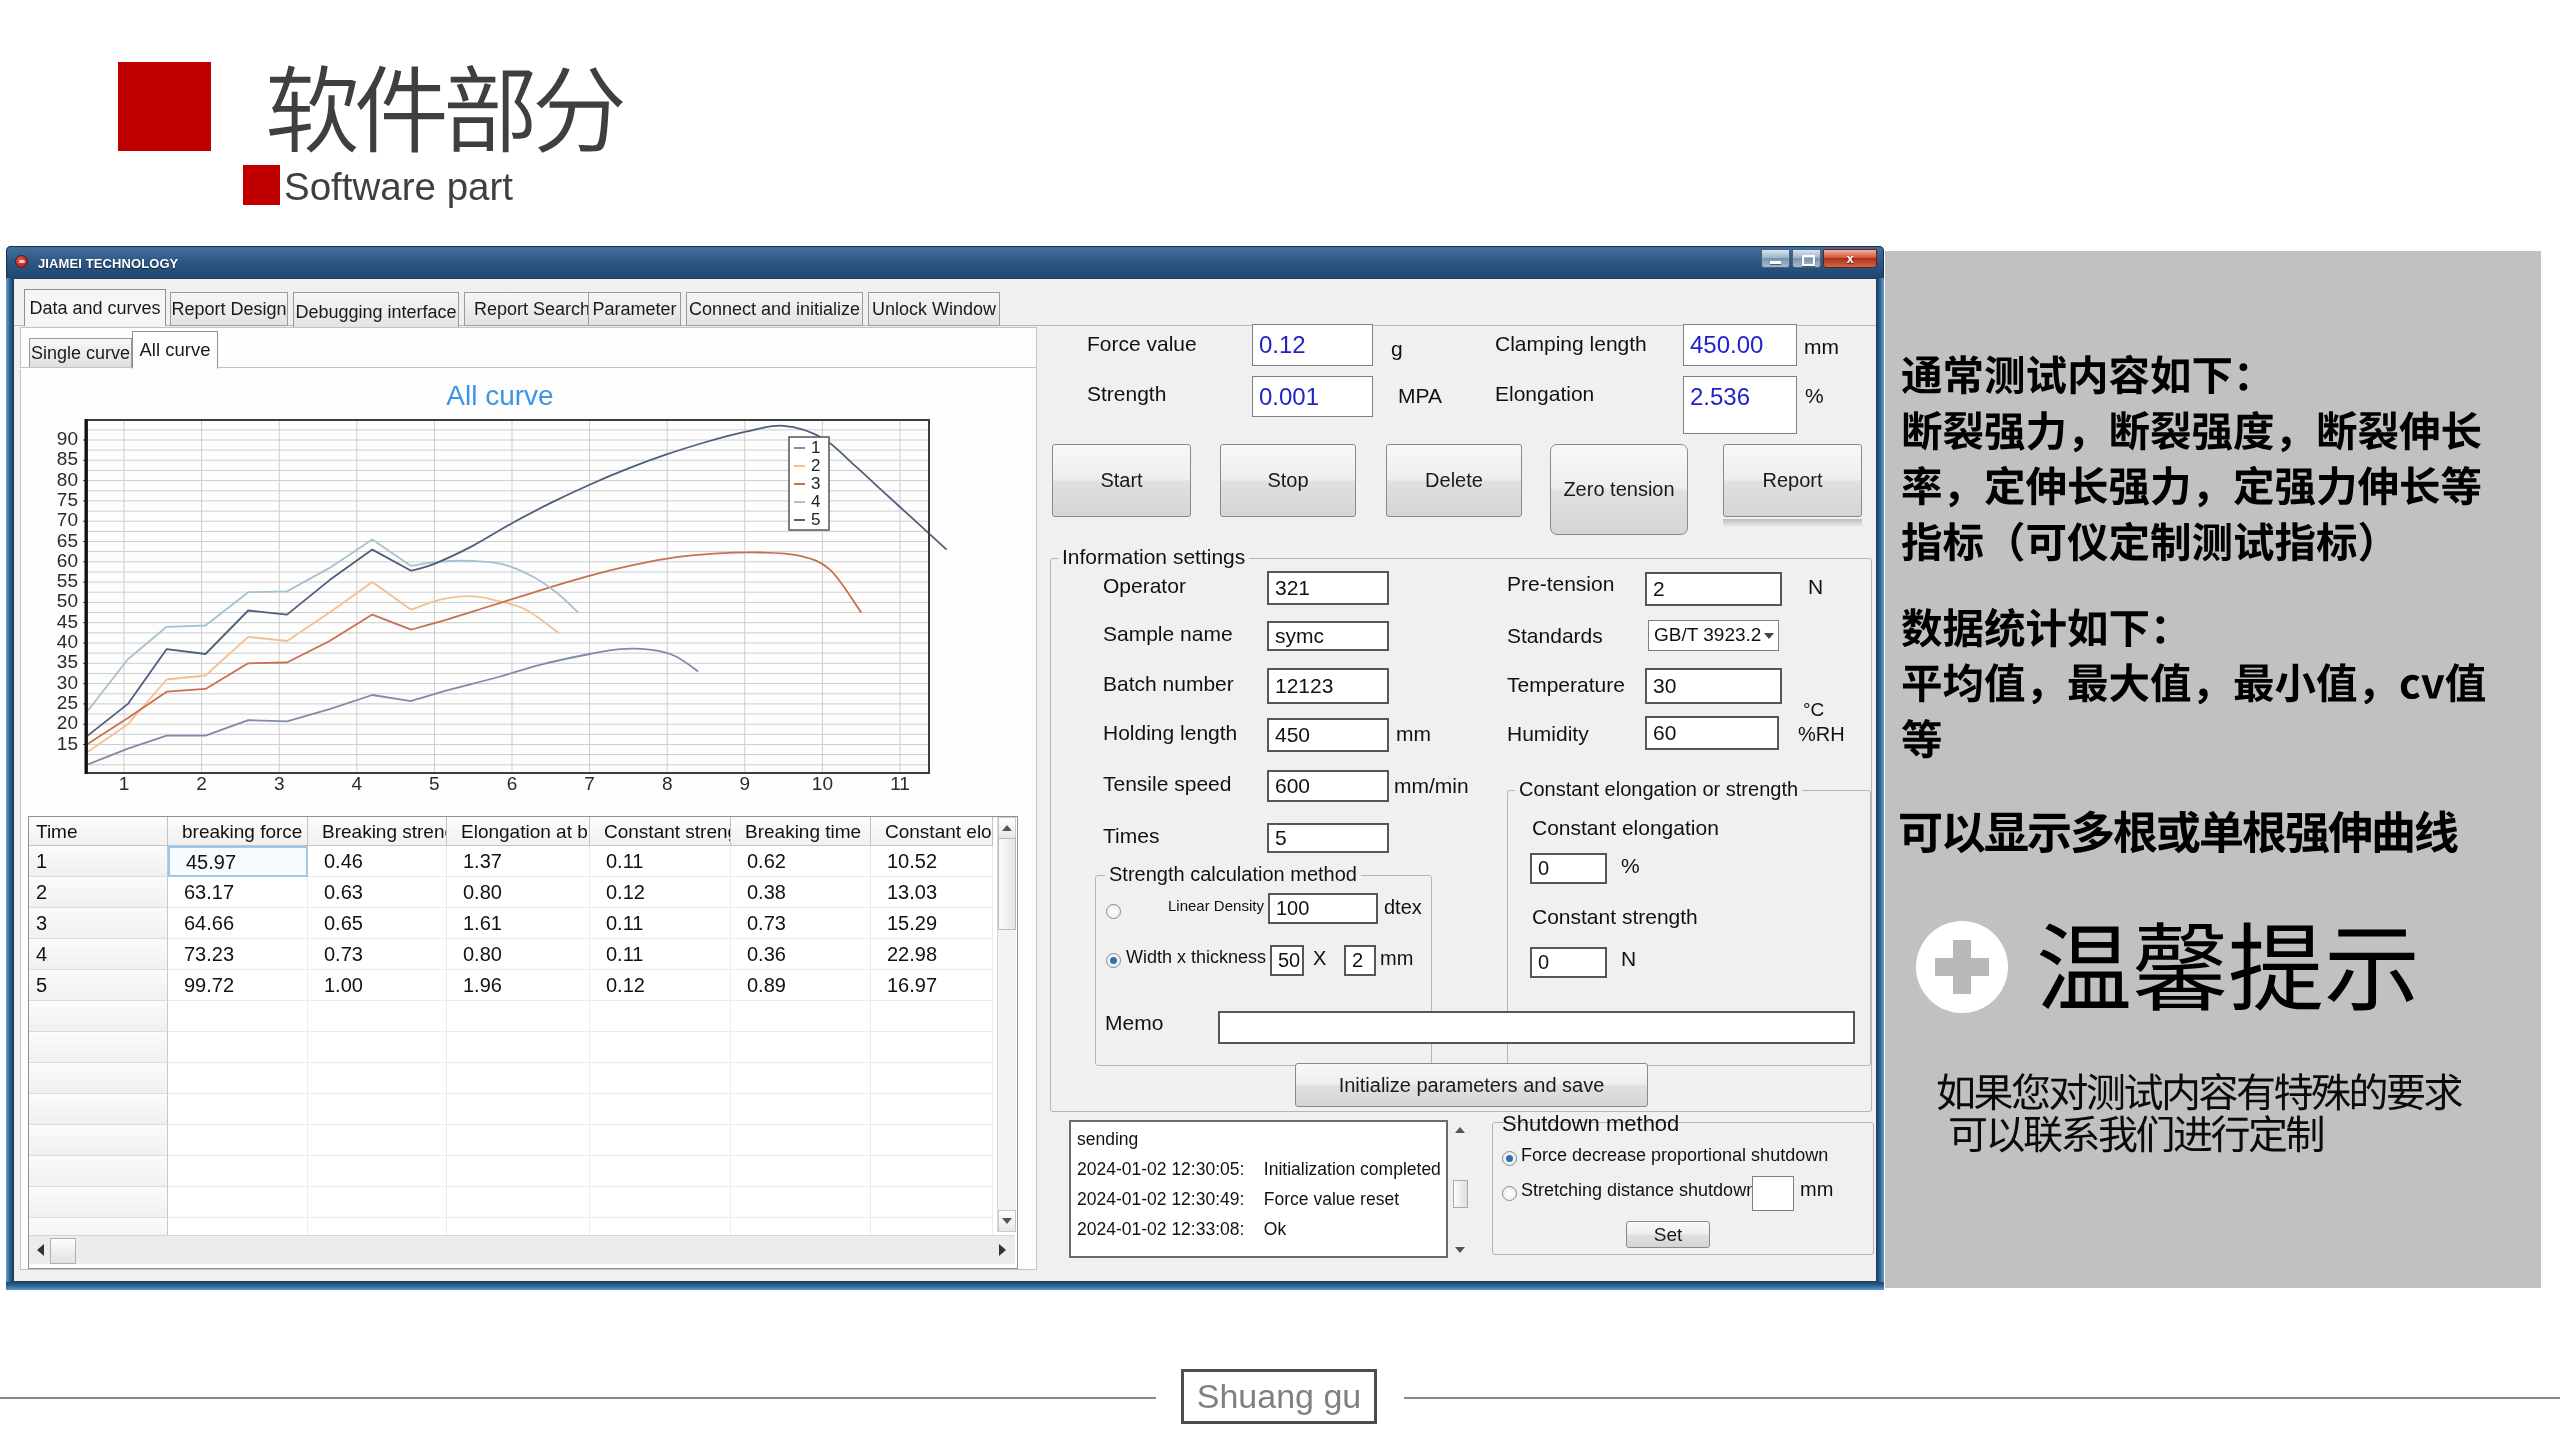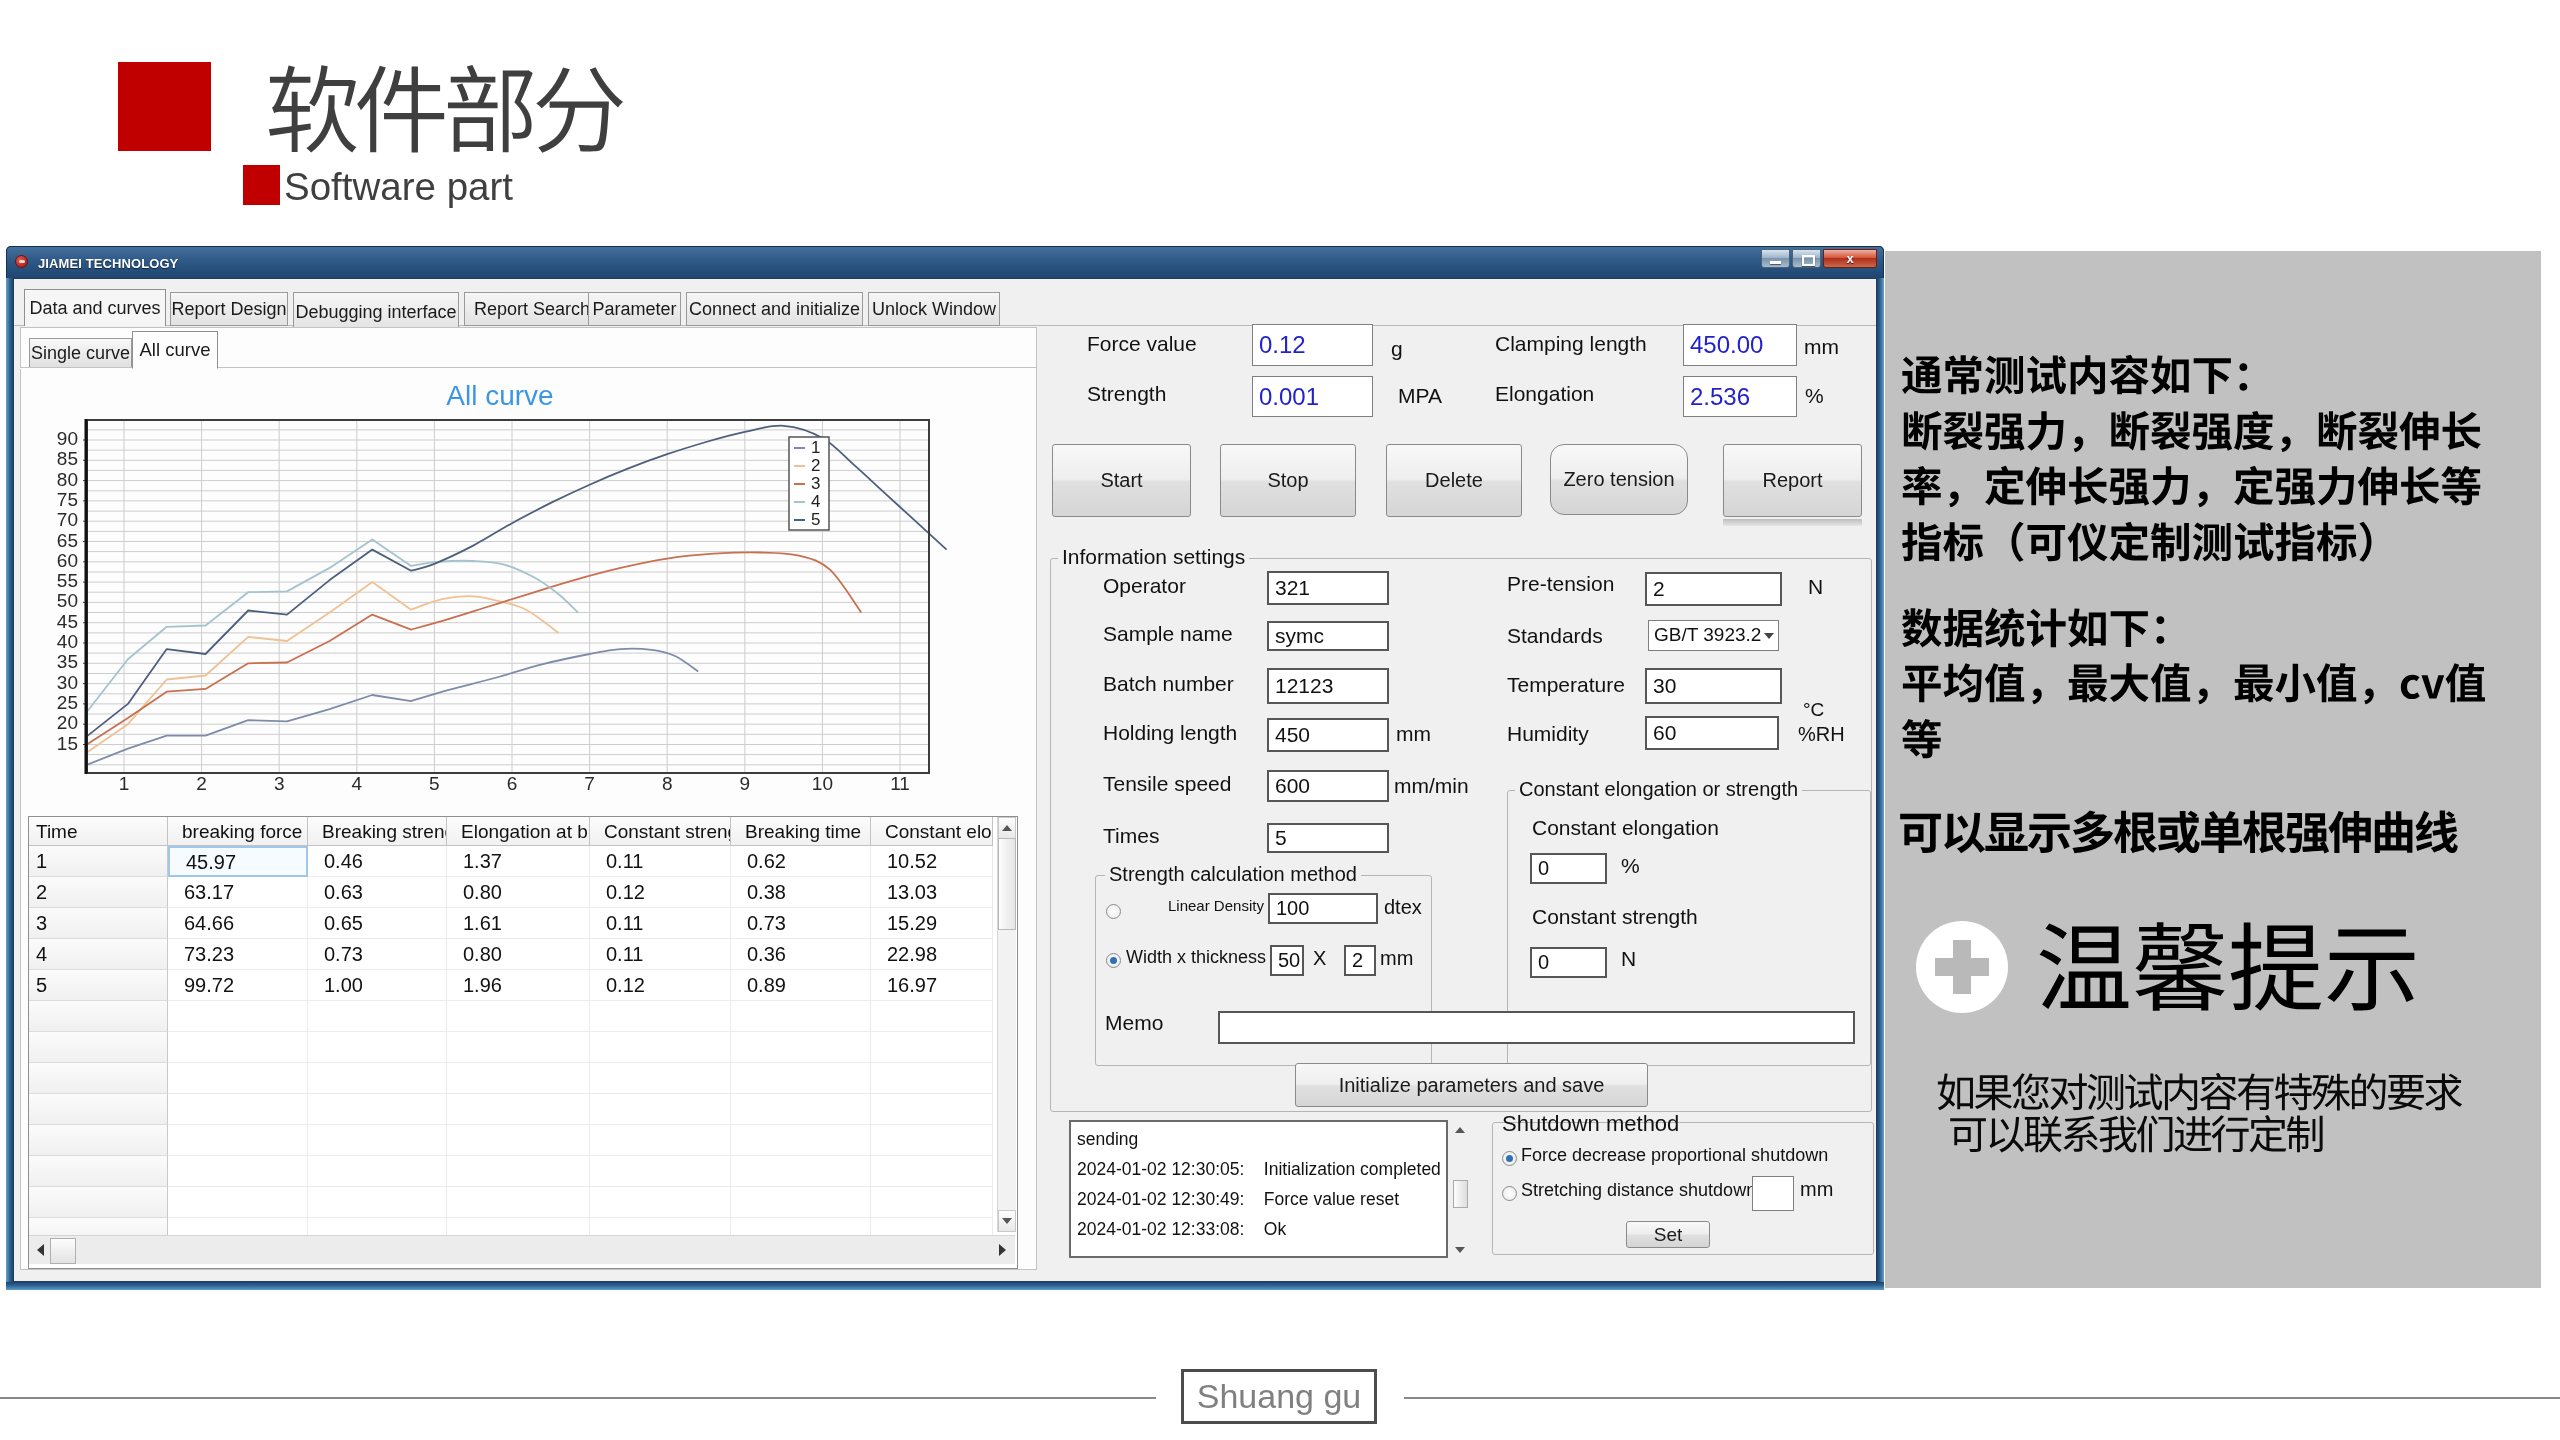--- a/index.html
+++ b/index.html
@@ -359,26 +359,26 @@
 <div style="position:absolute;left:1087px;top:331.9px;font-size:21px;color:#111;font-weight:400;white-space:nowrap;">Force value</div>
 <div style="position:absolute;left:1252px;top:324px;width:121px;height:42px;background:#fff;border:1px solid #7f7f7f;box-sizing:border-box;font-size:24px;color:#2222cc;line-height:40px;padding-left:6px;overflow:hidden;white-space:nowrap">0.12</div>
 <div style="position:absolute;left:1391px;top:336.9px;font-size:21px;color:#111;font-weight:400;white-space:nowrap;">g</div>
 <div style="position:absolute;left:1495px;top:331.9px;font-size:21px;color:#111;font-weight:400;white-space:nowrap;">Clamping length</div>
 <div style="position:absolute;left:1683px;top:324px;width:114px;height:42px;background:#fff;border:1px solid #7f7f7f;box-sizing:border-box;font-size:24px;color:#2222cc;line-height:40px;padding-left:6px;overflow:hidden;white-space:nowrap">450.00</div>
 <div style="position:absolute;left:1804px;top:334.9px;font-size:21px;color:#111;font-weight:400;white-space:nowrap;">mm</div>
 <div style="position:absolute;left:1087px;top:381.9px;font-size:21px;color:#111;font-weight:400;white-space:nowrap;">Strength</div>
 <div style="position:absolute;left:1252px;top:376px;width:121px;height:41px;background:#fff;border:1px solid #7f7f7f;box-sizing:border-box;font-size:24px;color:#2222cc;line-height:39px;padding-left:6px;overflow:hidden;white-space:nowrap">0.001</div>
 <div style="position:absolute;left:1379px;top:383.9px;font-size:21px;color:#111;font-weight:400;white-space:nowrap;margin-left:19px;">MPA</div>
 <div style="position:absolute;left:1495px;top:381.9px;font-size:21px;color:#111;font-weight:400;white-space:nowrap;">Elongation</div>
-<div style="position:absolute;left:1683px;top:376px;width:114px;height:41px;background:#fff;border:1px solid #7f7f7f;box-sizing:border-box;font-size:24px;color:#2222cc;line-height:39px;padding-left:6px;overflow:hidden;white-space:nowrap">2.536</div>
+<div style="position:absolute;left:1683px;top:376px;width:114px;height:58px;background:#fff;border:1px solid #7f7f7f;box-sizing:border-box;font-size:24px;color:#2222cc;line-height:39px;padding-left:6px;overflow:hidden;white-space:nowrap">2.536</div>
 <div style="position:absolute;left:1805px;top:383.9px;font-size:21px;color:#111;font-weight:400;white-space:nowrap;">%</div>
 <div style="position:absolute;left:1052px;top:444px;width:139px;height:73px;box-sizing:border-box;border:1px solid #8a8a8a;border-radius:3px;background:linear-gradient(#f8f8f8 0%,#eeeeee 48%,#e0e0e0 52%,#d5d5d5 100%);font-size:20px;color:#1a1a1a;display:flex;align-items:center;justify-content:center;white-space:nowrap">Start</div>
 <div style="position:absolute;left:1220px;top:444px;width:136px;height:73px;box-sizing:border-box;border:1px solid #8a8a8a;border-radius:3px;background:linear-gradient(#f8f8f8 0%,#eeeeee 48%,#e0e0e0 52%,#d5d5d5 100%);font-size:20px;color:#1a1a1a;display:flex;align-items:center;justify-content:center;white-space:nowrap">Stop</div>
 <div style="position:absolute;left:1386px;top:444px;width:136px;height:73px;box-sizing:border-box;border:1px solid #8a8a8a;border-radius:3px;background:linear-gradient(#f8f8f8 0%,#eeeeee 48%,#e0e0e0 52%,#d5d5d5 100%);font-size:20px;color:#1a1a1a;display:flex;align-items:center;justify-content:center;white-space:nowrap">Delete</div>
-<div style="position:absolute;left:1550px;top:444px;width:138px;height:71px;box-sizing:border-box;border:1px solid #8a8a8a;border-radius:14px;background:linear-gradient(#f8f8f8 0%,#eeeeee 48%,#e0e0e0 52%,#d5d5d5 100%);font-size:20px;color:#1a1a1a;display:flex;align-items:center;justify-content:center;white-space:nowrap">Zero tension</div>
+<div style="position:absolute;left:1550px;top:444px;width:138px;height:91px;box-sizing:border-box;border:1px solid #8a8a8a;border-radius:7px;background:linear-gradient(#f8f8f8 0%,#eeeeee 48%,#e0e0e0 52%,#d5d5d5 100%);font-size:20px;color:#1a1a1a;display:flex;align-items:center;justify-content:center;white-space:nowrap">Zero tension</div>
 <div style="position:absolute;left:1723px;top:444px;width:139px;height:73px;box-sizing:border-box;border:1px solid #8a8a8a;border-radius:3px;background:linear-gradient(#f8f8f8 0%,#eeeeee 48%,#e0e0e0 52%,#d5d5d5 100%);font-size:20px;color:#1a1a1a;display:flex;align-items:center;justify-content:center;white-space:nowrap">Report</div>
 <div style="position:absolute;left:1723px;top:519px;width:139px;height:7px;background:linear-gradient(#bdbdbd,#e6e6e6)"></div>
 <div style="position:absolute;left:1050px;top:558px;width:820px;height:552px;border:1px solid #b5b5b5;border-radius:3px"></div>
 <div style="position:absolute;left:1058px;top:545.0px;font-size:21px;color:#111;background:#f0f0f0;padding:0 4px;white-space:nowrap">Information settings</div>
 <div style="position:absolute;left:1103px;top:573.9px;font-size:21px;color:#111;font-weight:400;white-space:nowrap;">Operator</div>
 <div style="position:absolute;left:1267px;top:571px;width:122px;height:34px;background:#fff;border:2px solid #565656;box-sizing:border-box;font-size:21px;color:#111;line-height:30px;padding-left:6px;overflow:hidden;white-space:nowrap">321</div>
 <div style="position:absolute;left:1103px;top:621.9px;font-size:21px;color:#111;font-weight:400;white-space:nowrap;">Sample name</div>
 <div style="position:absolute;left:1267px;top:621px;width:122px;height:30px;background:#fff;border:2px solid #565656;box-sizing:border-box;font-size:21px;color:#111;line-height:26px;padding-left:6px;overflow:hidden;white-space:nowrap">symc</div>
 <div style="position:absolute;left:1103px;top:671.9px;font-size:21px;color:#111;font-weight:400;white-space:nowrap;">Batch number</div>
 <div style="position:absolute;left:1267px;top:668px;width:122px;height:36px;background:#fff;border:2px solid #565656;box-sizing:border-box;font-size:21px;color:#111;line-height:32px;padding-left:6px;overflow:hidden;white-space:nowrap">12123</div>

